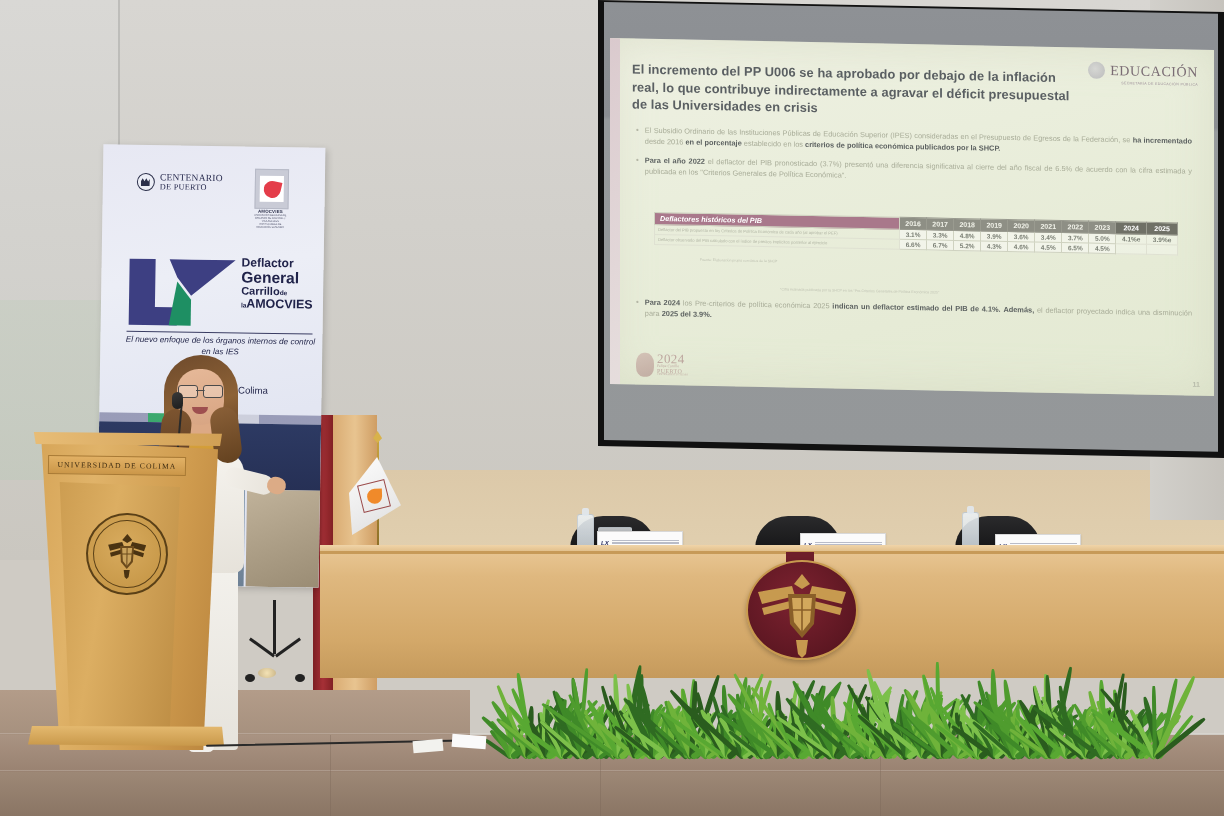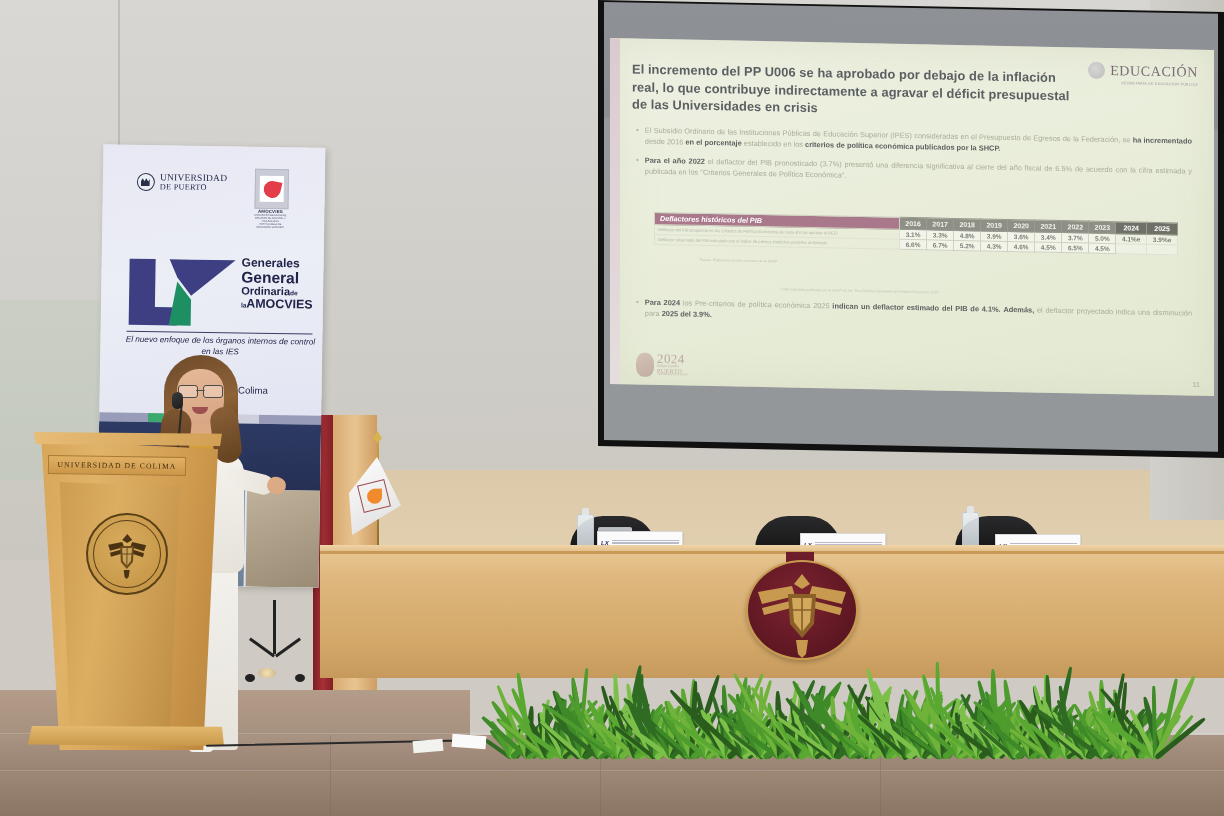--- a/index.html
+++ b/index.html
@@ -375,21 +375,21 @@
       </div>
     </div>
 
     <div class="slide-num">11</div>
   </div>
 
   <div class="banner">
     <div class="bn-ucol">
       <div class="bn-seal"></div>
       <div class="bn-ucol-txt">
-        <div class="bn-ucol-1">UNIVERSIDAD</div>
+        <div class="bn-ucol-1">CENTENARIO</div>
         <div class="bn-ucol-2">DE PUERTO</div>
       </div>
     </div>
 
     <div class="bn-amoc">
       <div class="bn-amoc-in">
         <div class="bn-amoc-drop"></div>
       </div>
     </div>
     <div class="bn-amoc-lbl">AMOCVIES</div>
@@ -397,23 +397,23 @@
 
     <div class="bn-lx">
       <svg viewBox="0 0 116 72" xmlns="http://www.w3.org/2000/svg">
         <path d="M4 4 L30 4 L30 52 L62 52 L52 70 L4 70 Z" fill="#3d3f82"></path>
         <path d="M44 4 L66 4 L110 4 L66 40 L52 22 Z" fill="#3d3f82"></path>
         <path d="M52 26 L66 44 L66 70 L44 70 Z" fill="#1e8f63"></path>
       </svg>
     </div>
 
     <div class="bn-asm">
-      <div class="r1">Generales</div>
+      <div class="r1">Deflactor</div>
       <div class="r2">General</div>
-      <div class="r3"><span>Ordinaria</span><small>de</small></div>
+      <div class="r3"><span>Carrillo</span><small>de</small></div>
       <div class="r4"><small>la</small><span>AMOCVIES</span></div>
     </div>
 
     <div class="bn-rule"></div>
     <div class="bn-tag">El nuevo enfoque de los órganos internos de control en las IES</div>
     <div class="bn-venue">Universidad de Colima</div>
     <div class="bn-stripes"></div>
     <div class="bn-blue"></div>
     <div class="bn-date">de 2024</div>
     <div class="bn-photos">

